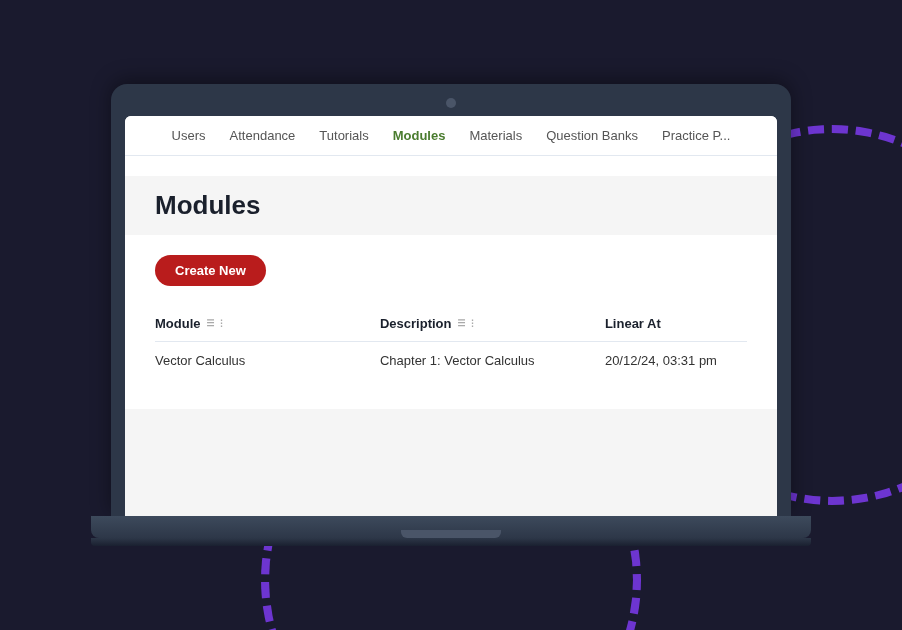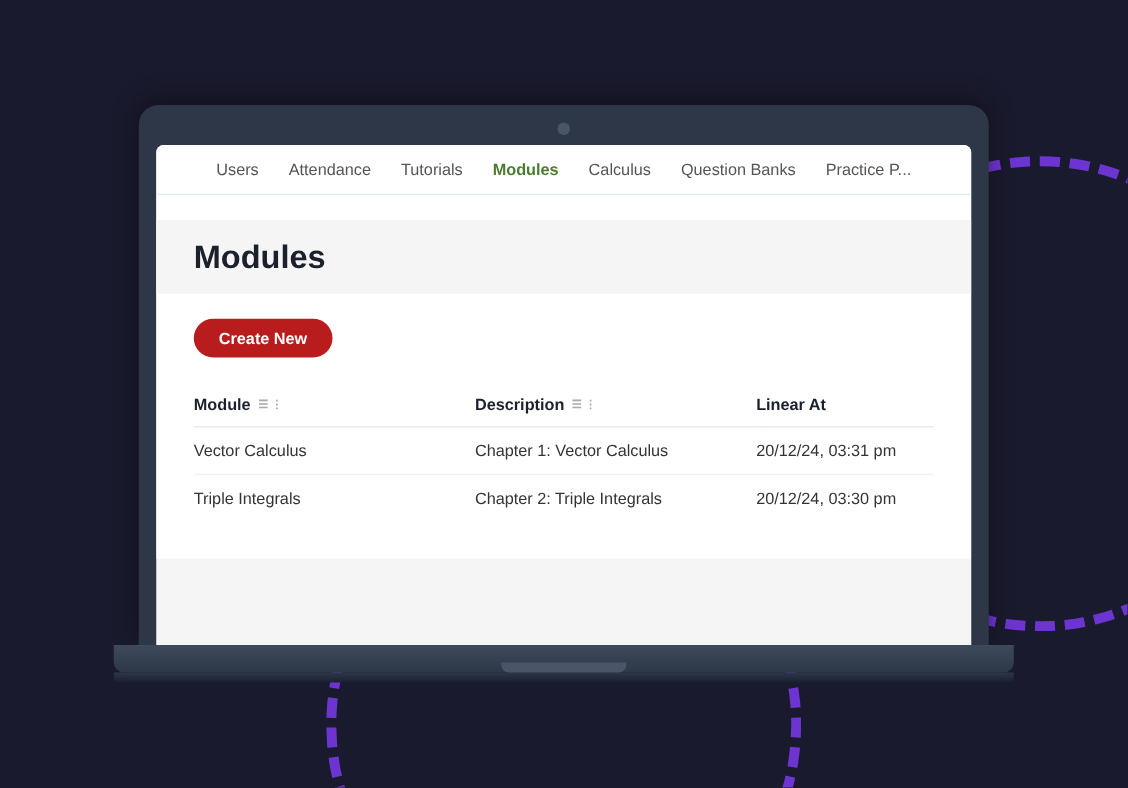--- a/index.html
+++ b/index.html
@@ -229,21 +229,21 @@
 
   <div class="laptop-screen-bezel">
 
     <div class="screen-content">
 
       <nav class="nav-bar">
         <a class="nav-item">Users</a>
         <a class="nav-item">Attendance</a>
         <a class="nav-item">Tutorials</a>
         <a class="nav-item active">Modules</a>
-        <a class="nav-item">Calculus</a>
+        <a class="nav-item">Materials</a>
         <a class="nav-item">Question Banks</a>
         <a class="nav-item">Practice P...</a>
       </nav>
 
       <div class="main-content">
 
         <div class="page-title">Modules</div>
 
         <button class="create-new-btn">Create New</button>
 
@@ -269,25 +269,20 @@
                 </div>
               </th>
             </tr>
           </thead>
           <tbody id="table-body">
           <tr>
                 <td>Vector Calculus</td>
                 <td>Chapter 1: Vector Calculus</td>
                 <td>20/12/24, 03:31 pm</td>
               </tr>
-              <tr>
-                <td>Triple Integrals</td>
-                <td>Chapter 2: Triple Integrals</td>
-                <td>20/12/24, 03:30 pm</td>
-              </tr>
             </tbody>
         </table>
 
       </div>
     </div>
   </div>
 
   <div class="laptop-base"></div>
   <div class="laptop-stand"></div>
 </div>

